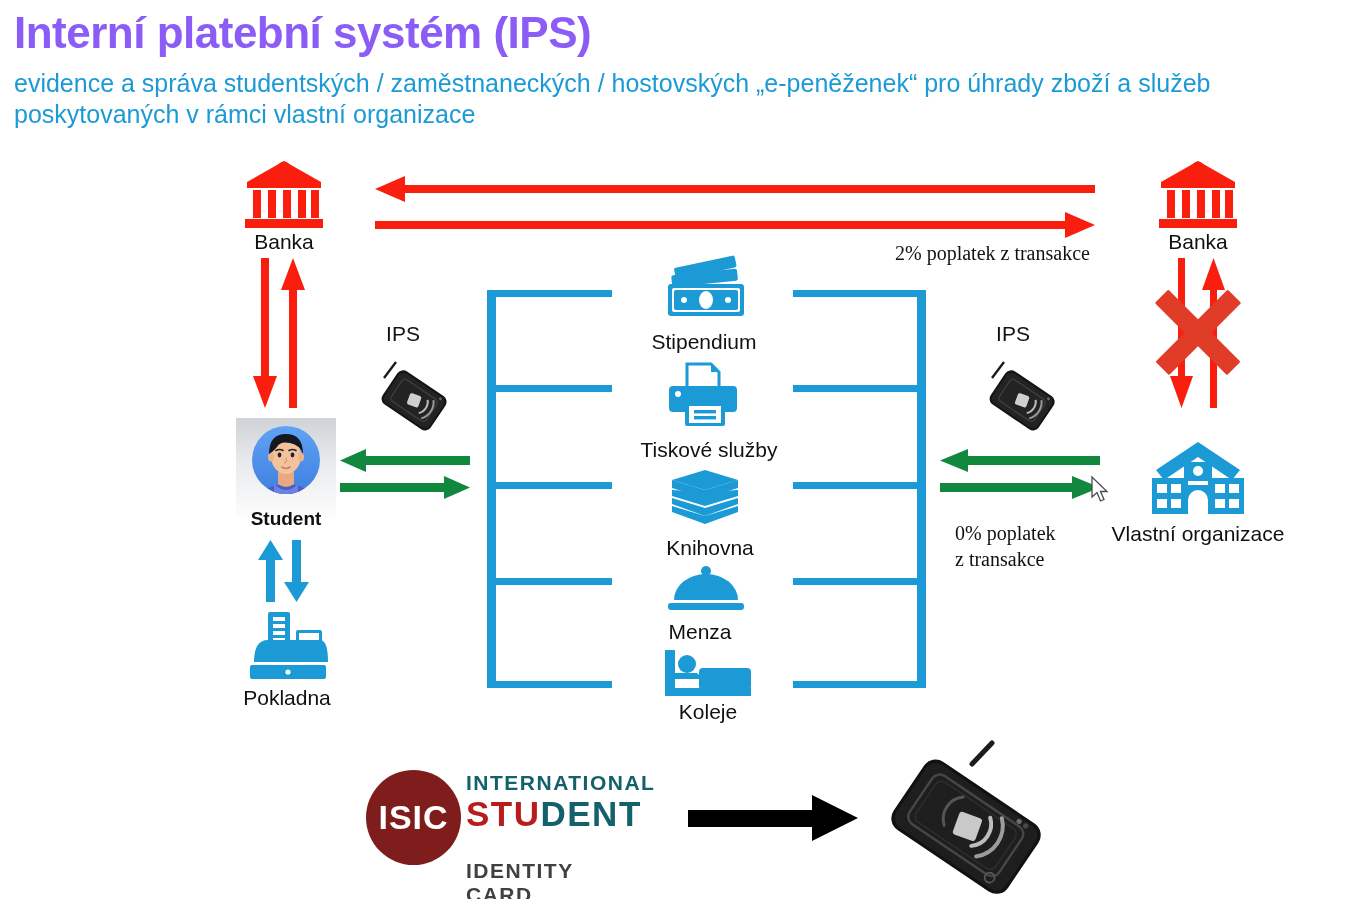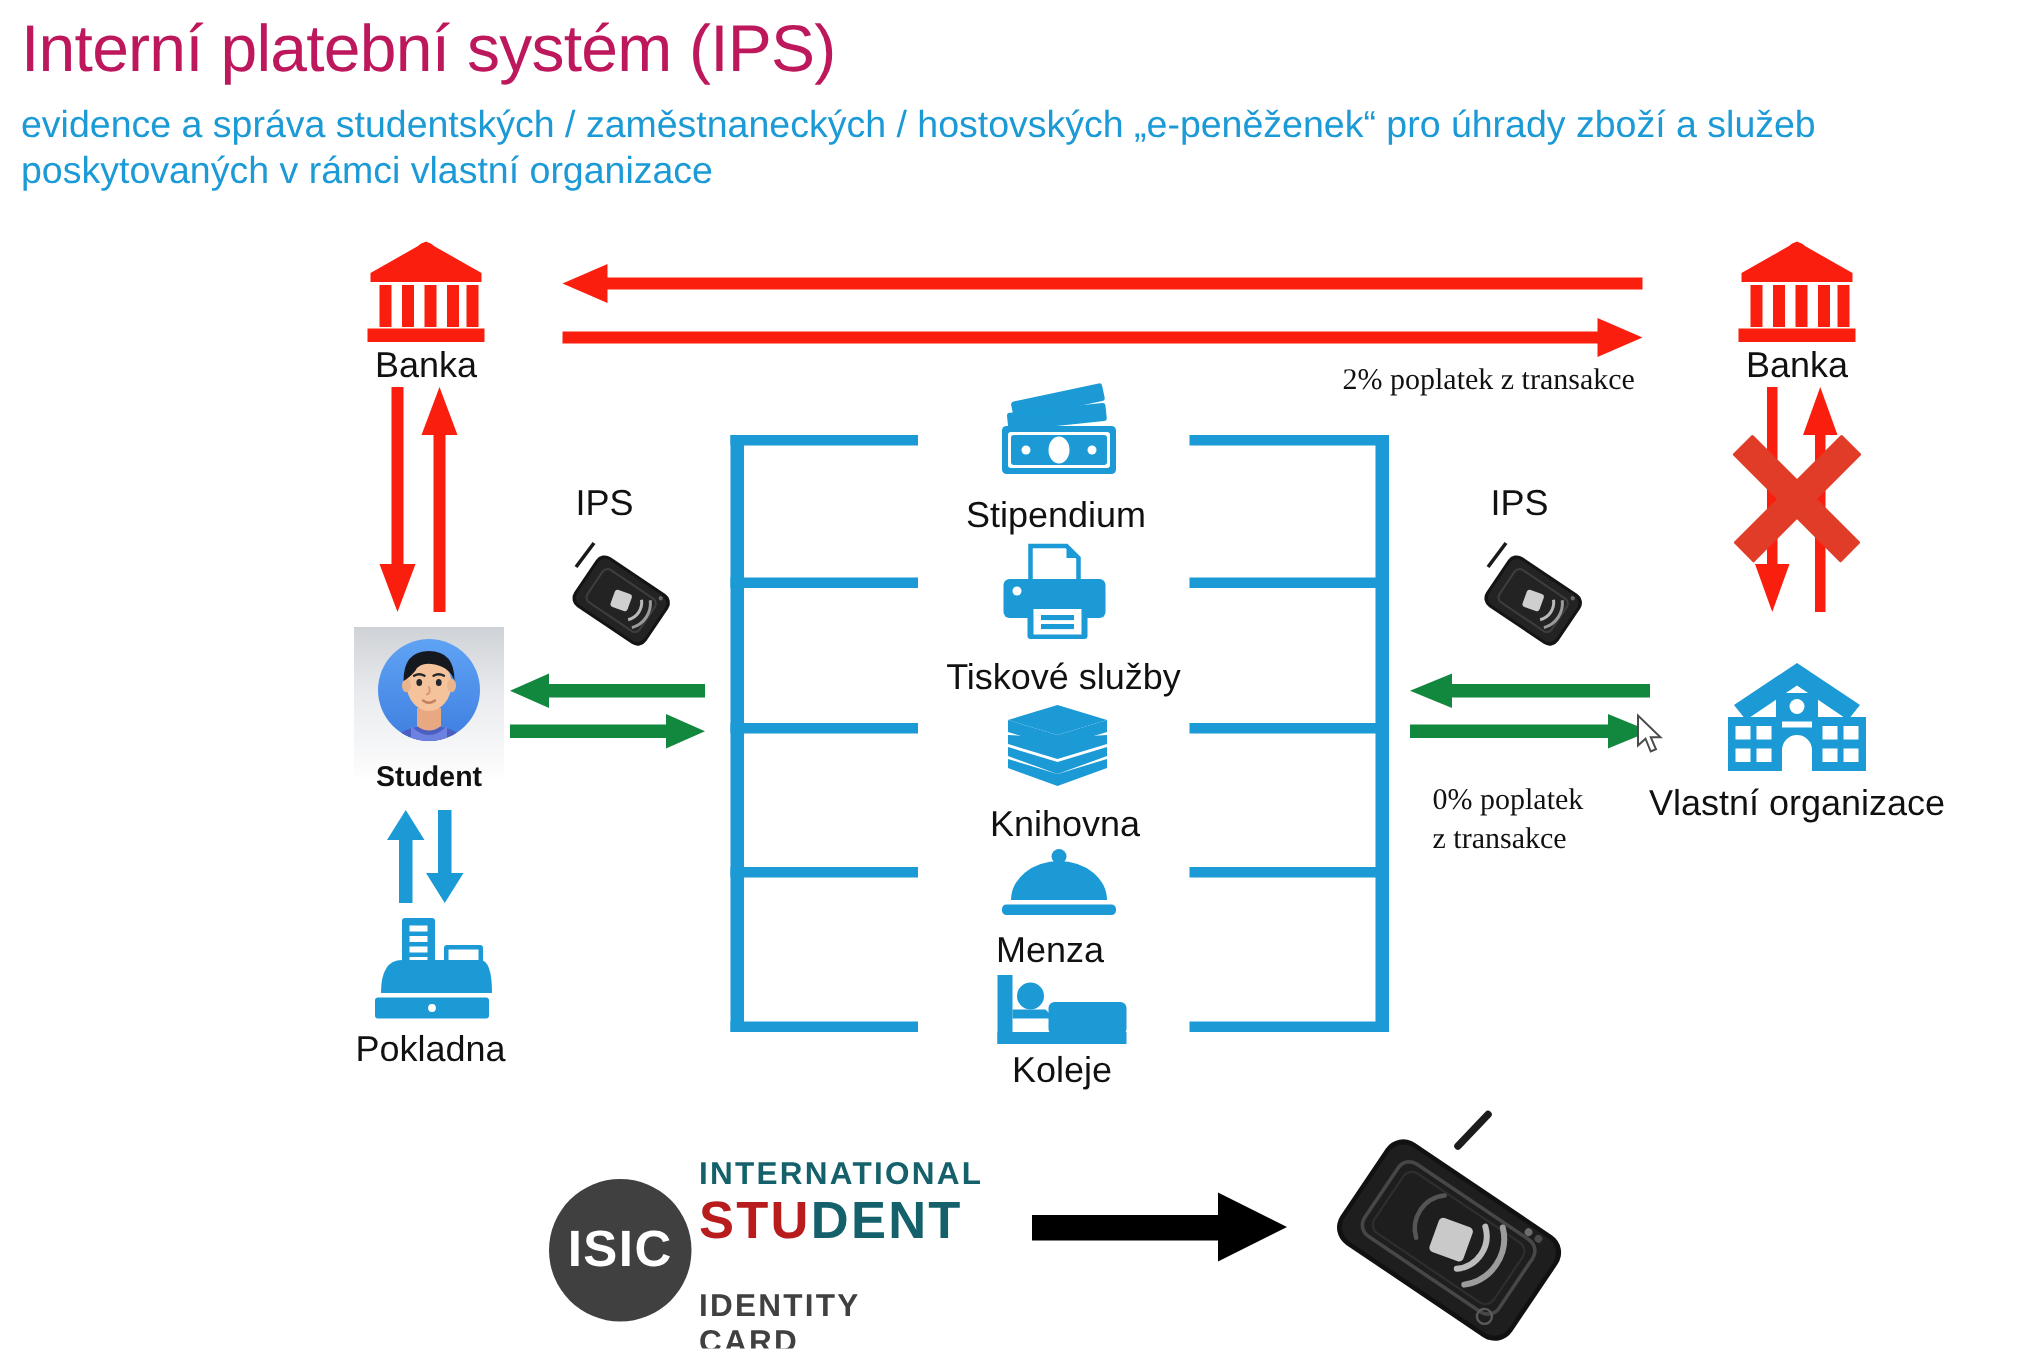--- a/index.html
+++ b/index.html
@@ -9,51 +9,51 @@
     font-family:"Liberation Sans", sans-serif;
     overflow:hidden;
     position:relative;
   }
   #stage{position:absolute;left:0;top:0;width:1361px;height:899px;}
   .abs{position:absolute;}
 
   
   #title{
     left:14px;top:8px;
-    font-size:44px;font-weight:normal;color:#be185d;
+    font-size:44px;font-weight:bold;color:#8b5cf6;
     letter-spacing:-0.5px;white-space:nowrap;
   }
   #subtitle{
     left:14px;top:68px;width:1340px;
     font-size:25px;color:#1b9ad6;line-height:1.25;
   }
 
   
-  .lbl{font-size:24px;color:#111;white-space:nowrap;text-align:center;}
+  .lbl{font-size:21px;color:#111;white-space:nowrap;text-align:center;}
   .lbl.bold{font-weight:bold;font-size:19px;}
   .note{font-size:20px;color:#111;line-height:1.3;font-family:Liberation Serif, serif;}
 
   
   .bracket{position:absolute;}
   .bar{position:absolute;background:#1b9ad6;}
 
   
   svg{display:block;overflow:visible;}
 
   
   #student-box{
     left:236px;top:418px;width:100px;height:100px;
     background:linear-gradient(180deg,#cfd2d6 0%,#e9ebee 45%,#fdfdfd 100%);
   }
 
   
   #isic{left:366px;top:765px;width:255px;height:105px;}
   #isic-circle{
-    position:absolute;left:0;top:21px;width:95px;height:95px;border-radius:50%;
-    background:#404040;
+    position:absolute;left:0;top:5px;width:95px;height:95px;border-radius:50%;
+    background:#7f1d1d;
   }
   #isic-circle span{
     position:absolute;left:0;top:0;width:95px;height:95px;
     display:flex;align-items:center;justify-content:center;
     color:#ffffff;font-weight:bold;font-size:34px;letter-spacing:1px;
     font-family:"Liberation Sans", sans-serif;
   }
   .isic-line{position:absolute;left:100px;font-weight:bold;
     font-family:"Liberation Sans", sans-serif;letter-spacing:1.5px;}
   #isic-l1{top:6px;font-size:21px;color:#14616b;}

